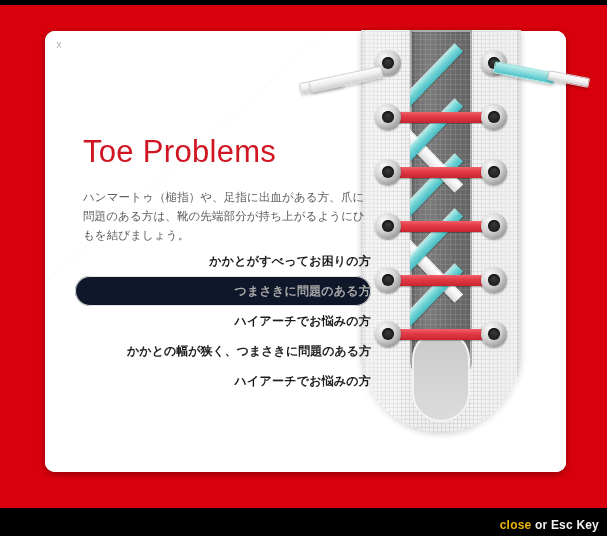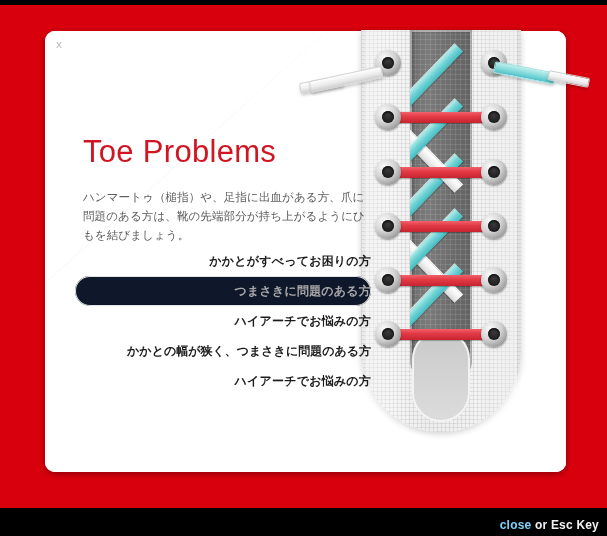--- a/index.html
+++ b/index.html
@@ -9,21 +9,21 @@
   
   #stage{position:relative;width:607px;height:536px;background:#000;overflow:hidden;}
 
   
   #red-backdrop{position:absolute;left:0;top:5px;width:607px;height:503px;background:#d9000d;}
 
   
   #bottom-bar{position:absolute;left:0;top:508px;width:607px;height:28px;background:#000;}
   #close-hint{position:absolute;right:8px;top:518px;font-size:12px;font-weight:bold;
               letter-spacing:.2px;white-space:nowrap;}
-  #close-hint .kw{color:#7dd3fc;}
+  #close-hint .kw{color:#eab308;}
   #close-hint .rest{color:#f2f2f2;}
 
   
   #panel{position:absolute;left:45px;top:31px;width:521px;height:441px;
          background:#ffffff;border-radius:10px;
          box-shadow:0 2px 7px rgba(0,0,0,.35);overflow:hidden;}
 
   
   #panel-diag{position:absolute;left:0;top:0;width:521px;height:441px;
       background:linear-gradient(113deg,#d5d5d5 0%,#dcdcdc 22%,#eaeaea 42%,#f7f7f7 56%,#ffffff 62%,#ffffff 100%);

